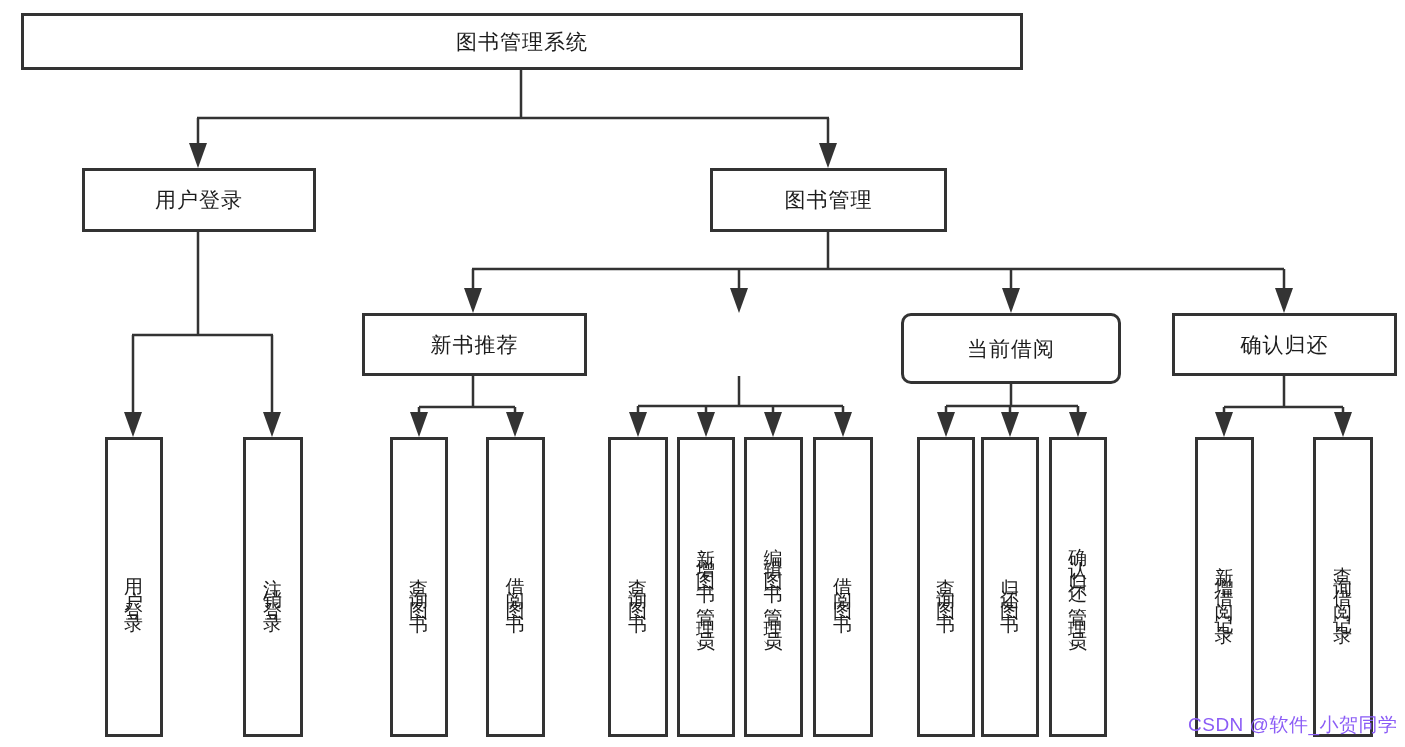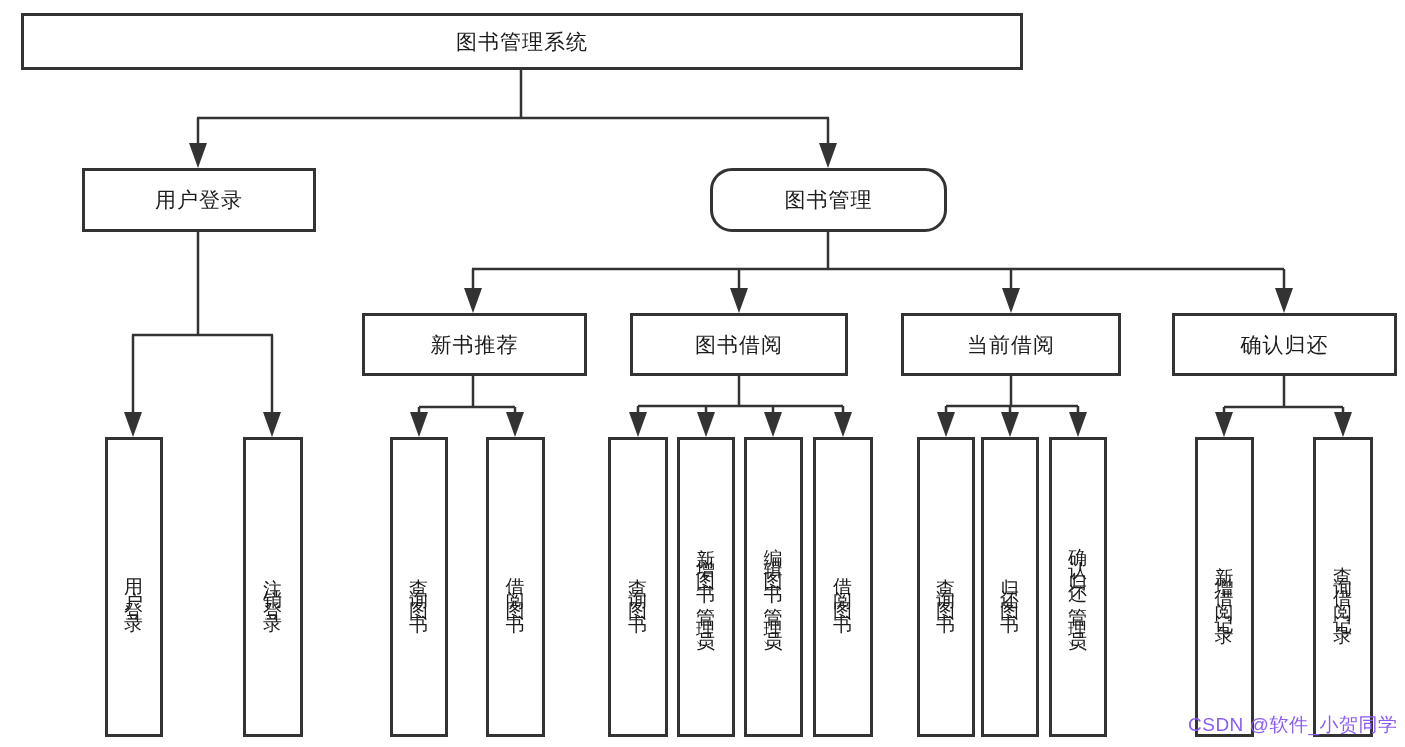--- a/index.html
+++ b/index.html
@@ -42,24 +42,24 @@
     writing-mode: vertical-rl;
     text-orientation: mixed;
     font-size: 19px;
     letter-spacing: 12px;
     line-height: 1;
     white-space: nowrap;
   }
   
   .n-root     { left: 21px;   top: 13px;  width: 1002px; height: 57px; font-family: Liberation Serif, serif; }
   .n-login    { left: 82px;   top: 168px; width: 234px;  height: 64px; }
-  .n-mgmt     { left: 710px;  top: 168px; width: 237px;  height: 64px; border-radius: 22px; }
+  .n-mgmt     { left: 710px;  top: 168px; width: 237px;  height: 64px; }
   .n-newbook  { left: 362px;  top: 313px; width: 225px;  height: 63px; }
   .n-borrow   { left: 630px;  top: 313px; width: 218px;  height: 63px; }
-  .n-current  { left: 901px;  top: 313px; width: 220px;  height: 63px; }
+  .n-current  { left: 901px;  top: 313px; width: 220px;  height: 71px; border-radius: 10px; }
   .n-records  { left: 1172px; top: 313px; width: 225px;  height: 63px; }
   
   .vbox { top: 437px; height: 300px; }
   .n-g1a { left: 105px;  width: 58px; }
   .n-g1b { left: 243px;  width: 60px; }
   .n-g2a { left: 390px;  width: 58px; }
   .n-g2b { left: 486px;  width: 59px; }
   .n-g3a { left: 608px;  width: 60px; }
   .n-g3b { left: 677px;  width: 58px; }
   .n-g3c { left: 744px;  width: 59px; }
@@ -134,23 +134,20 @@
   <div class="box hbox n-login">
     <span>用户登录</span>
   </div>
   <div class="box hbox n-mgmt">
     <span>图书管理</span>
   </div>
 
   <div class="box hbox n-newbook">
     <span>新书推荐</span>
   </div>
-  <div class="box hbox n-borrow">
-    <span>图书借阅</span>
-  </div>
   <div class="box hbox n-current">
     <span>当前借阅</span>
   </div>
   <div class="box hbox n-records">
     <span>确认归还</span>
   </div>
 
   <div class="box vbox n-g1a">
     <span>用户登录</span>
   </div>

